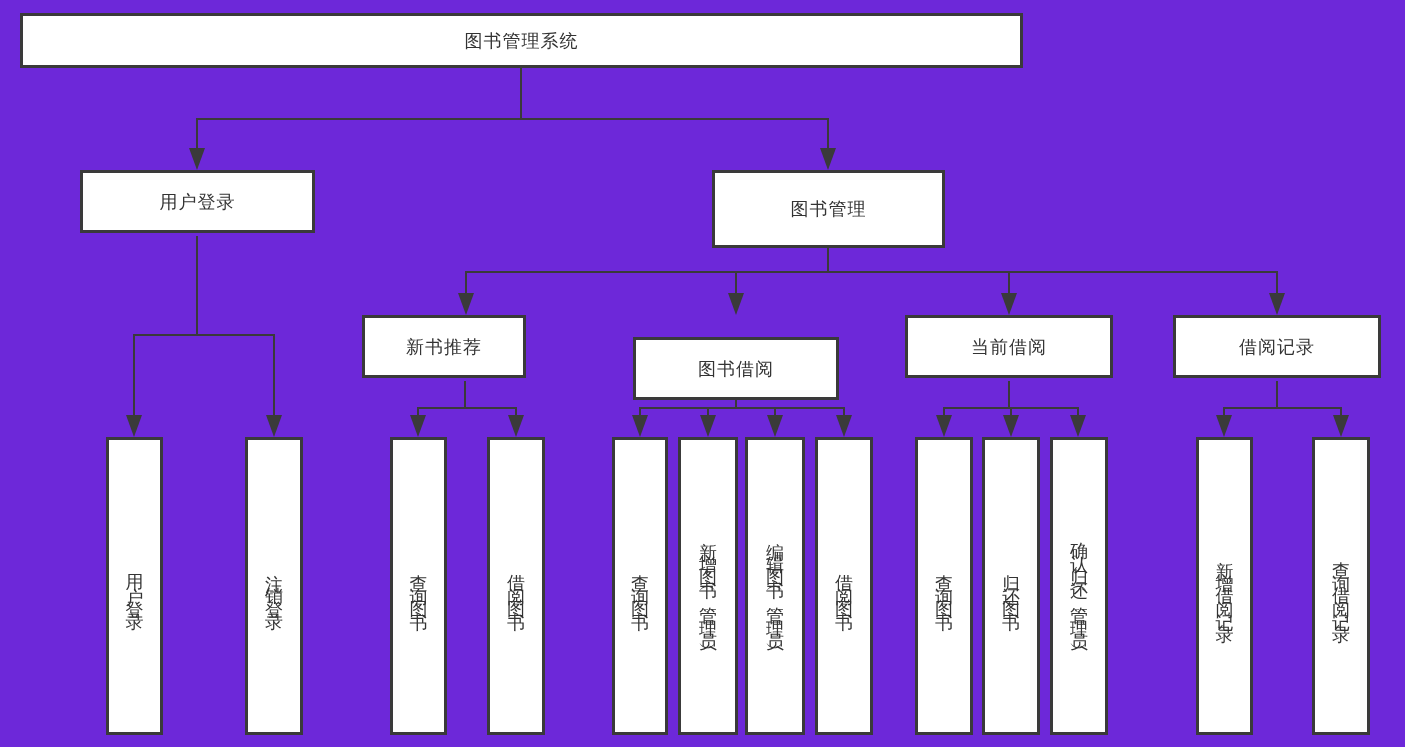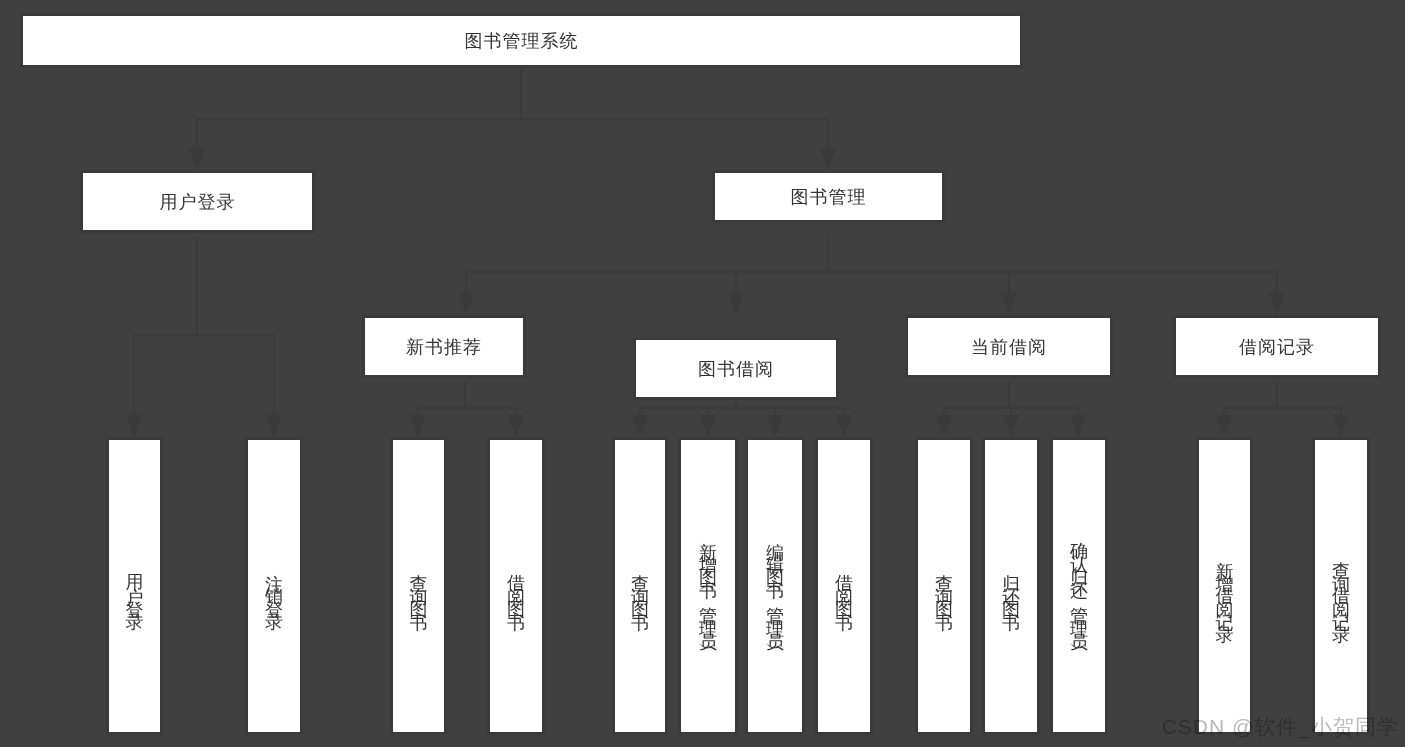--- a/index.html
+++ b/index.html
@@ -1,20 +1,20 @@
 <!DOCTYPE html>
 <html><head>
 <meta charset="utf-8">
 <style>
   html, body { margin: 0; padding: 0; background: #ffffff; }
   #canvas {
     position: relative;
     width: 1405px;
     height: 747px;
-    background: #404040;
+    background: #6d28d9;
     overflow: hidden;
     font-family: "Liberation Sans", sans-serif;
   }
   #connectors {
     position: absolute;
     left: 0; top: 0;
     width: 1405px; height: 747px;
     z-index: 1;
   }
   .box {
@@ -90,21 +90,21 @@
       <polygon points="1011,437 1003,415 1019,415"></polygon>
       <polygon points="1078,437 1070,415 1086,415"></polygon>
       <polygon points="1224,437 1216,415 1232,415"></polygon>
       <polygon points="1341,437 1333,415 1349,415"></polygon>
     </g>
   </svg>
 
   <div class="box" style="left:20px; top:13px; width:1003px; height:55px;">图书管理系统</div>
 
   <div class="box" style="left:80px; top:170px; width:235px; height:63px;">用户登录</div>
-  <div class="box" style="left:712px; top:170px; width:233px; height:53px;">图书管理</div>
+  <div class="box" style="left:712px; top:170px; width:233px; height:78px;">图书管理</div>
 
   <div class="box" style="left:362px; top:315px; width:164px; height:63px;">新书推荐</div>
   <div class="box" style="left:633px; top:315px; width:206px; height:63px;margin-top:22px;">图书借阅</div>
   <div class="box" style="left:1173px; top:315px; width:208px; height:63px;">借阅记录</div>
   <div class="box" style="left:905px; top:315px; width:208px; height:63px;">当前借阅</div>
 
   <div class="box vbox" style="left:106px; top:437px; width:57px; height:298px;">用户登录</div>
   <div class="box vbox" style="left:245px; top:437px; width:58px; height:298px;">注销登录</div>
 
   <div class="box vbox" style="left:390px; top:437px; width:57px; height:298px;">查询图书</div>
@@ -115,15 +115,14 @@
   <div class="box vbox" style="left:745px; top:437px; width:60px; height:298px;">编辑图书（管理员）</div>
   <div class="box vbox" style="left:815px; top:437px; width:58px; height:298px;">借阅图书</div>
 
   <div class="box vbox" style="left:915px; top:437px; width:58px; height:298px;">查询图书</div>
   <div class="box vbox" style="left:982px; top:437px; width:58px; height:298px;">归还图书</div>
   <div class="box vbox" style="left:1050px; top:437px; width:58px; height:298px;">确认归还（管理员）</div>
 
   <div class="box vbox" style="left:1196px; top:437px; width:57px; height:298px;">新增借阅记录</div>
   <div class="box vbox" style="left:1312px; top:437px; width:58px; height:298px;">查询借阅记录</div>
 
-  <div id="watermark">CSDN @软件_小贺同学</div>
 
 </div>
 
 </body></html>

